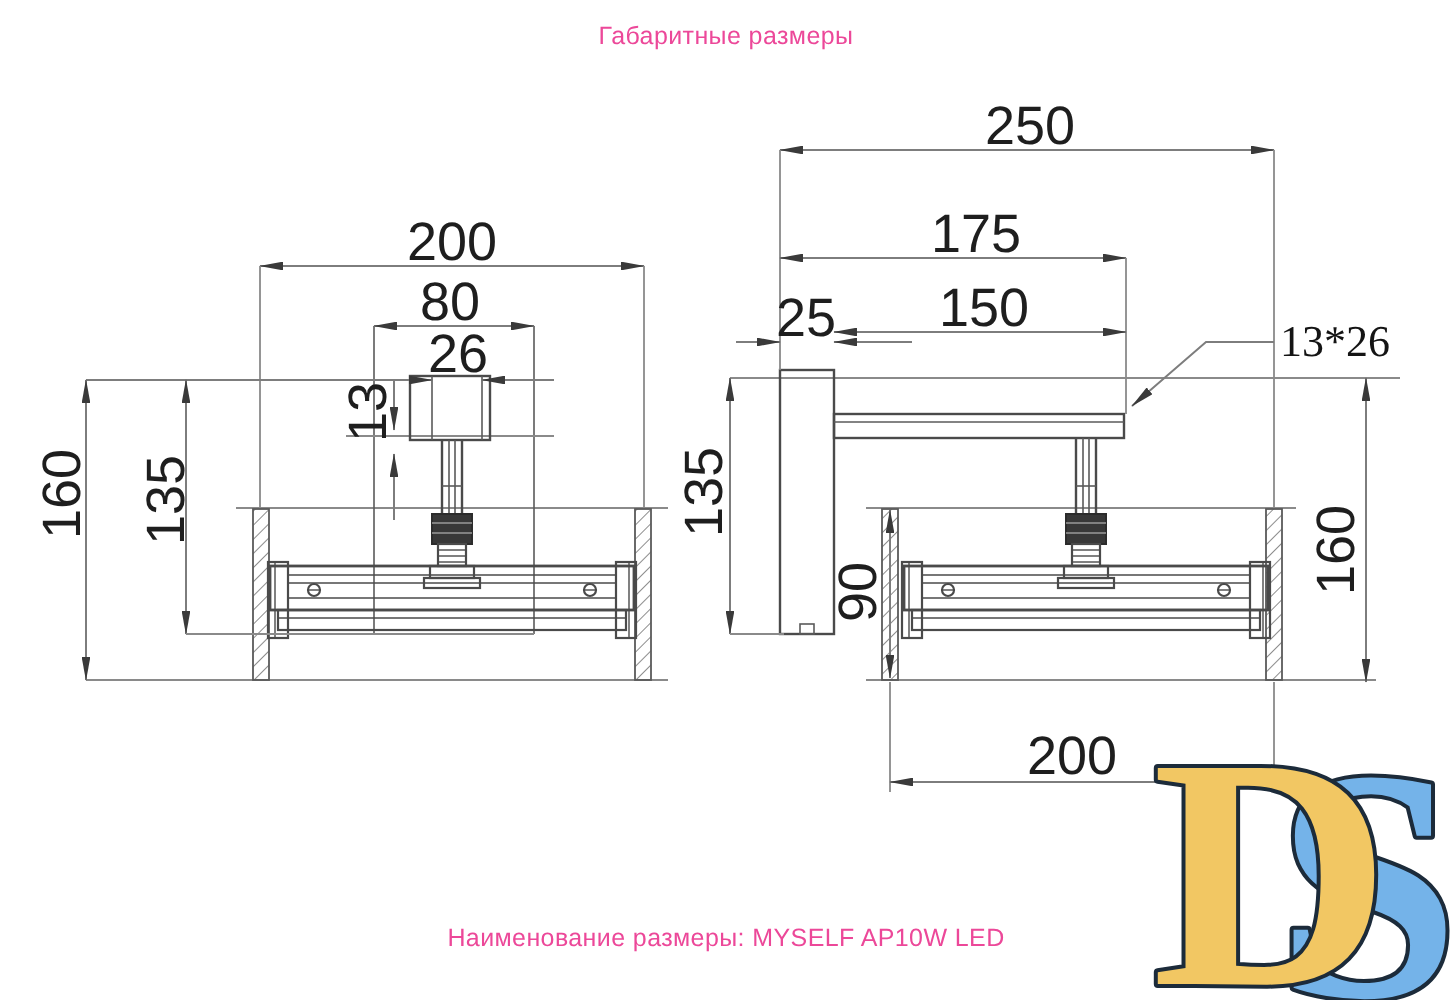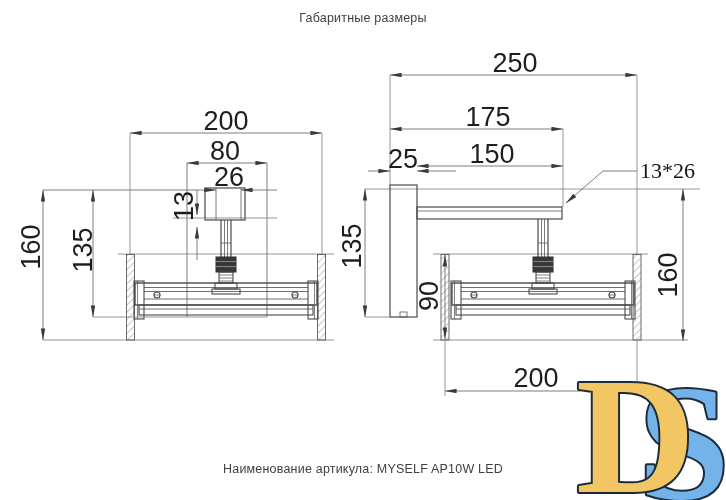--- a/index.html
+++ b/index.html
@@ -1,18 +1,18 @@
 <!DOCTYPE html>
 <html><head>
 <meta charset="utf-8">
 <style>
   html,body{margin:0;padding:0;background:#ffffff;}
   .page{position:relative;width:726px;height:500px;background:#ffffff;overflow:hidden;
         font-family:"Liberation Sans",sans-serif;}
-  .caption{position:absolute;left:0;right:0;text-align:center;color:#404040;
+  .caption{position:absolute;left:0;right:0;text-align:center;color:#ec4899;
            font-size:12.5px;letter-spacing:.2px;}
   .title{top:11px;}
   .footer{top:462px;}
   svg.drawing{position:absolute;left:0;top:0;}
   .dim-text{font-size:27px;fill:#1e1e1e;font-family:"Liberation Sans",sans-serif;}
   .dim-serif{font-size:22px;fill:#141414;font-family:"Liberation Serif",serif;}
   .logo-letter{font-family:"Liberation Serif",serif;font-weight:bold;font-size:165px;
                stroke:#1c2b3a;stroke-width:4px;paint-order:stroke;stroke-linejoin:round;}
   .geo{stroke:#4a4a4a;fill:none;stroke-width:1.2;}
   .geo-thin{stroke:#5a5a5a;fill:none;stroke-width:0.8;}
@@ -187,14 +187,14 @@
         <text class="dim-text" x="536" y="387" text-anchor="middle">200</text>
       </g>
     </g>
 
     <g>
       <text class="logo-letter" x="638" y="498" fill="#74B3E9">S</text>
       <text class="logo-letter" x="576" y="492" fill="#F2C763">D</text>
     </g>
   </svg>
 
-  <div class="caption footer">Наименование артикула: MYSELF AP10W LED</div>
+  <div class="caption footer">Наименование размеры: MYSELF AP10W LED</div>
 </div>
 
 </body></html>

